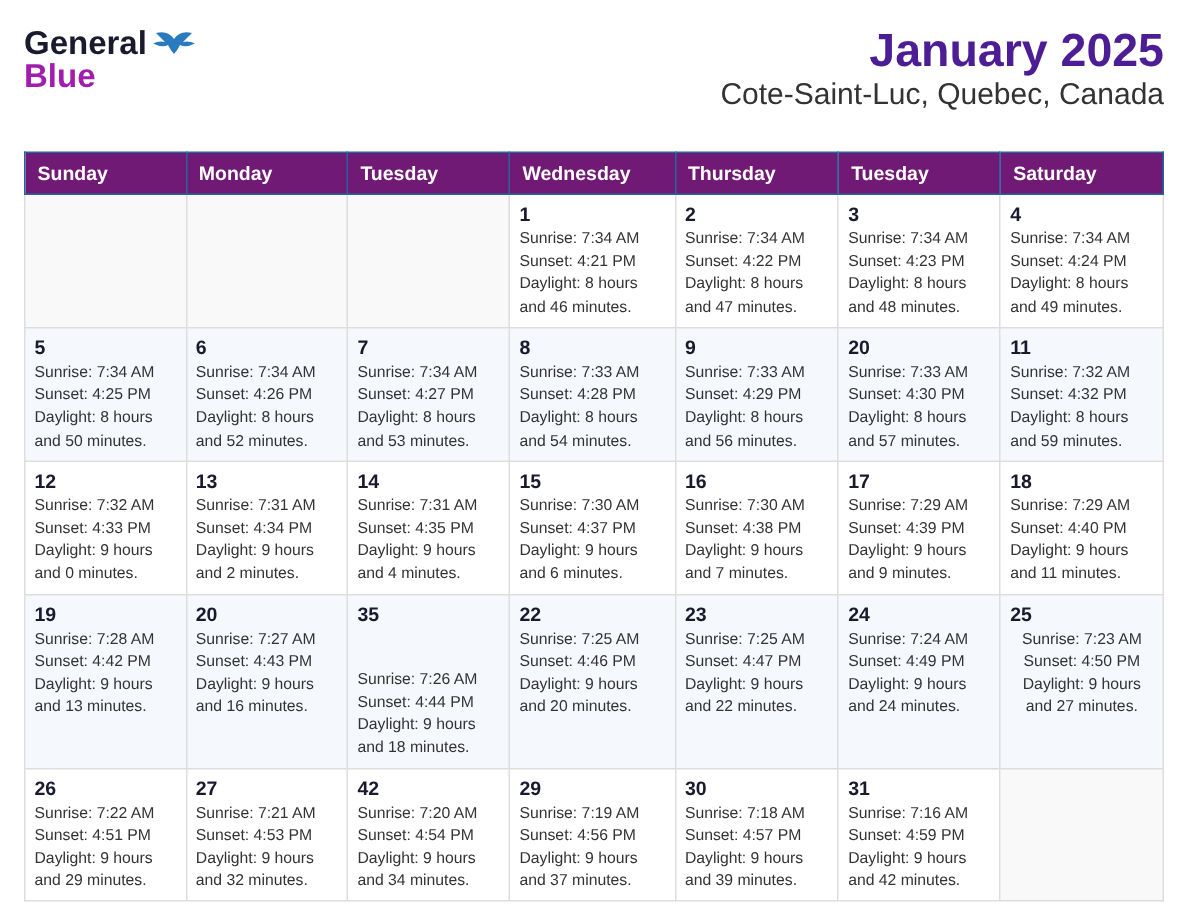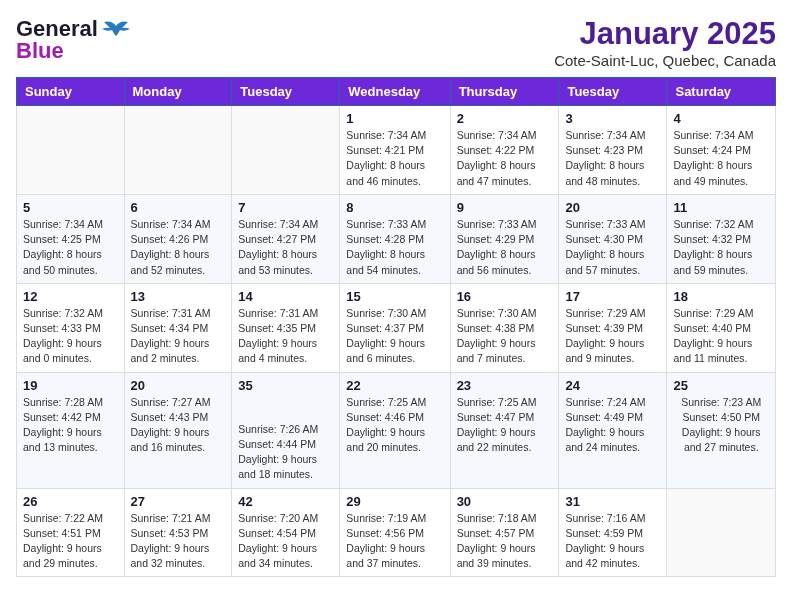--- a/index.html
+++ b/index.html
@@ -7,51 +7,51 @@
       font-family: Arial, sans-serif;
       background: #fff;
       width: 792px;
       min-height: 612px;
       padding: 16px;
     }
     .header-area {
       display: flex;
       justify-content: space-between;
       align-items: flex-start;
-      margin-bottom: 8px;
+      margin-bottom: 26px;
     }
     .logo {
       display: flex;
       flex-direction: column;
       align-items: flex-start;
     }
     .logo-row {
       display: flex;
       align-items: center;
       gap: 2px;
     }
     .title-area {
       text-align: right;
     }
     .month-title {
       font-size: 31px;
       font-weight: bold;
       color: #4c1d95;
     }
     .location-title {
-      font-size: 15px;
+      font-size: 20px;
       color: #333;
     }
     .calendar {
       width: 100%;
       border-collapse: collapse;
       border: 1px solid #ccc;
     }
     .calendar th {
-      background-color: #6d28d9;
+      background-color: #701a75;
       color: #fff;
       text-align: left;
       padding: 6px 8px;
       font-size: 13px;
       border: 1px solid #2066a0;
     }
     .calendar td {
       vertical-align: top;
       padding: 5px 6px;
       border: 1px solid #ddd;

